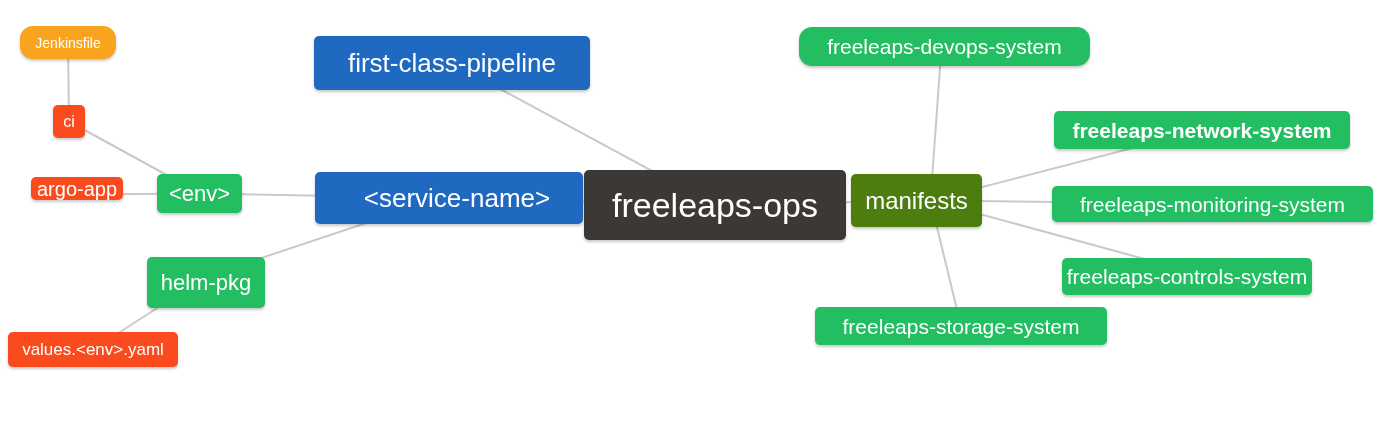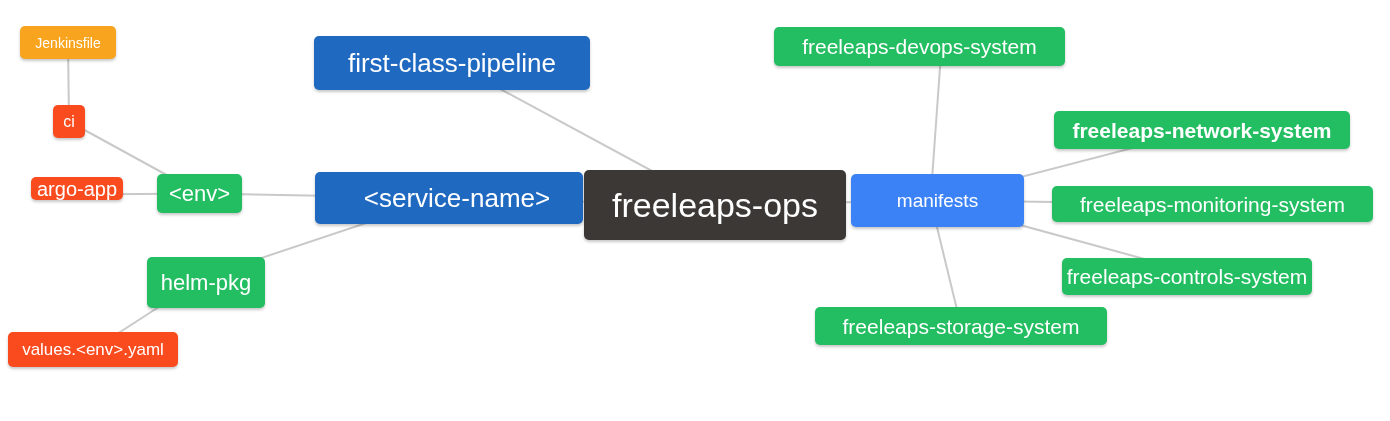--- a/index.html
+++ b/index.html
@@ -47,28 +47,28 @@
       <line x1="93" y1="349.5" x2="206" y2="276.5" stroke="#c9c9c9" stroke-width="2"></line>
       <line x1="441" y1="198" x2="715" y2="205" stroke="#c9c9c9" stroke-width="2"></line>
       <line x1="452" y1="63" x2="715" y2="205" stroke="#c9c9c9" stroke-width="2"></line>
       <line x1="715" y1="205" x2="930.5" y2="200.5" stroke="#c9c9c9" stroke-width="2"></line>
       <line x1="930.5" y1="200.5" x2="941.5" y2="46.5" stroke="#c9c9c9" stroke-width="2"></line>
       <line x1="930.5" y1="200.5" x2="1202" y2="130" stroke="#c9c9c9" stroke-width="2"></line>
       <line x1="930.5" y1="200.5" x2="1212.5" y2="204" stroke="#c9c9c9" stroke-width="2"></line>
       <line x1="930.5" y1="200.5" x2="1208.5" y2="276.5" stroke="#c9c9c9" stroke-width="2"></line>
       <line x1="930.5" y1="200.5" x2="961" y2="326" stroke="#c9c9c9" stroke-width="2"></line>
     </svg>
-<div class="node" style="left: 20px; top: 26px; width: 96px; height: 33px; font-size: 14px; background: rgb(249, 164, 30); color: rgb(255, 255, 255);">Jenkinsfile</div>
+<div class="node" style="left: 20px; top: 26px; width: 96px; height: 33px; font-size: 14px; background: rgb(249, 164, 30); color: rgb(255, 255, 255); border-radius: 13px;">Jenkinsfile</div>
     <div class="node" style="left: 53px; top: 105px; width: 32px; height: 33px; font-size: 16px; background: rgb(249, 75, 29); color: rgb(255, 255, 255);">ci</div>
     <div class="node" style="left: 31px; top: 177px; width: 92px; height: 23px; font-size: 20px; background: rgb(249, 75, 29); color: rgb(255, 255, 255);">argo-app</div>
     <div class="node" style="left: 157px; top: 174px; width: 85px; height: 39px; font-size: 22px; background: rgb(36, 190, 98); color: rgb(255, 255, 255);">&lt;env&gt;</div>
     <div class="node" style="left: 147px; top: 257px; width: 118px; height: 51px; font-size: 22px; background: rgb(36, 190, 98); color: rgb(255, 255, 255);">helm-pkg</div>
     <div class="node" style="left: 8px; top: 332px; width: 170px; height: 35px; font-size: 17px; background: rgb(249, 75, 29); color: rgb(255, 255, 255);">values.&lt;env&gt;.yaml</div>
     <div class="node" style="left: 314px; top: 36px; width: 276px; height: 54px; font-size: 26px; background: rgb(32, 105, 192); color: rgb(255, 255, 255);">first-class-pipeline</div>
     <div class="node" style="left: 315px; top: 172px; width: 252px; height: 52px; font-size: 26px; background: rgb(32, 105, 192); color: rgb(255, 255, 255); padding-left: 16px;">&lt;service-name&gt;</div>
     <div class="node" style="left: 584px; top: 170px; width: 262px; height: 70px; font-size: 34px; background: rgb(59, 56, 54); color: rgb(255, 255, 255);">freeleaps-ops</div>
-    <div class="node" style="left: 851px; top: 174px; width: 173px; height: 53px; font-size: 19px; background: #3b82f6; color: rgb(255, 255, 255);">manifests</div>
-    <div class="node" style="left: 774px; top: 27px; width: 291px; height: 39px; font-size: 21px; background: rgb(36, 190, 98); color: rgb(255, 255, 255);">freeleaps-devops-system</div>
+    <div class="node" style="left: 851px; top: 174px; width: 131px; height: 53px; font-size: 24px; background: #4d7c0f; color: rgb(255, 255, 255);">manifests</div>
+    <div class="node" style="left: 799px; top: 27px; width: 291px; height: 39px; font-size: 21px; background: rgb(36, 190, 98); color: rgb(255, 255, 255); border-radius: 13px;">freeleaps-devops-system</div>
     <div class="node" style="left: 1054px; top: 111px; width: 296px; height: 38px; font-size: 21px; background: rgb(36, 190, 98); color: rgb(255, 255, 255); font-weight: bold;">freeleaps-network-system</div>
     <div class="node" style="left: 1052px; top: 186px; width: 321px; height: 36px; font-size: 21px; background: rgb(36, 190, 98); color: rgb(255, 255, 255);">freeleaps-monitoring-system</div>
     <div class="node" style="left: 1062px; top: 258px; width: 250px; height: 37px; font-size: 21px; background: rgb(36, 190, 98); color: rgb(255, 255, 255);">freeleaps-controls-system</div>
     <div class="node" style="left: 815px; top: 307px; width: 292px; height: 38px; font-size: 21px; background: rgb(36, 190, 98); color: rgb(255, 255, 255);">freeleaps-storage-system</div>
   </div>
 
 </body></html>

